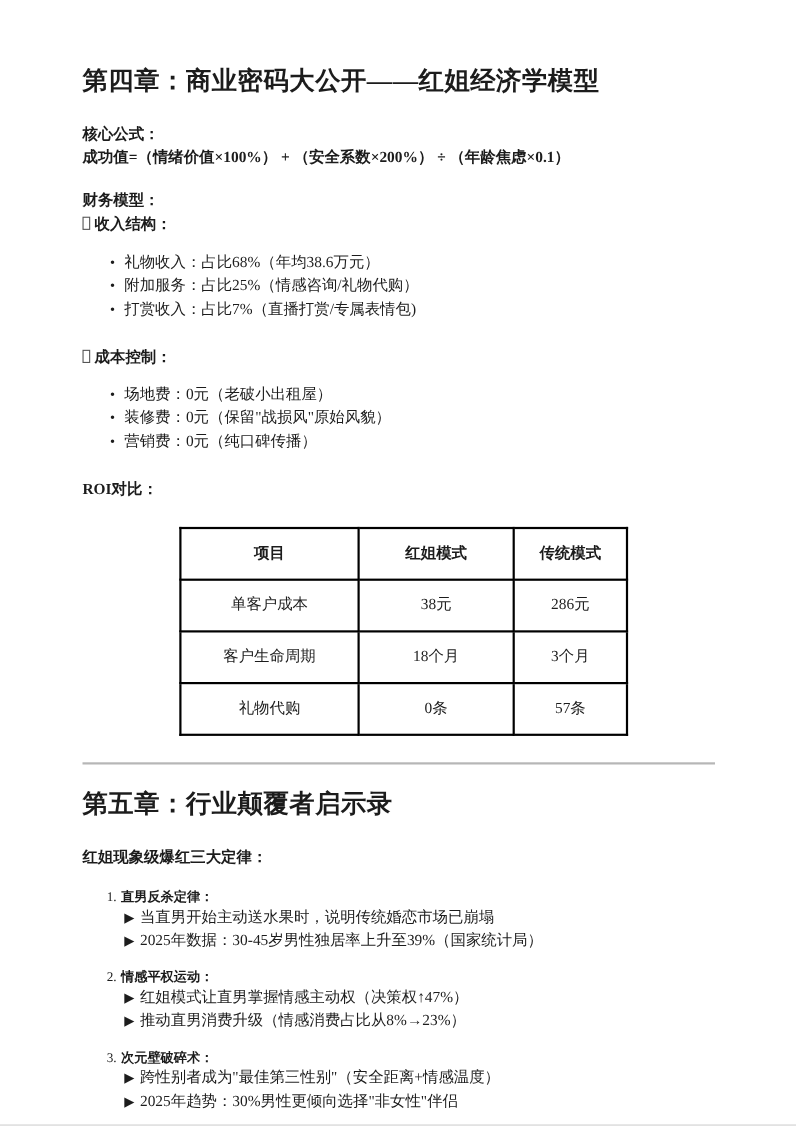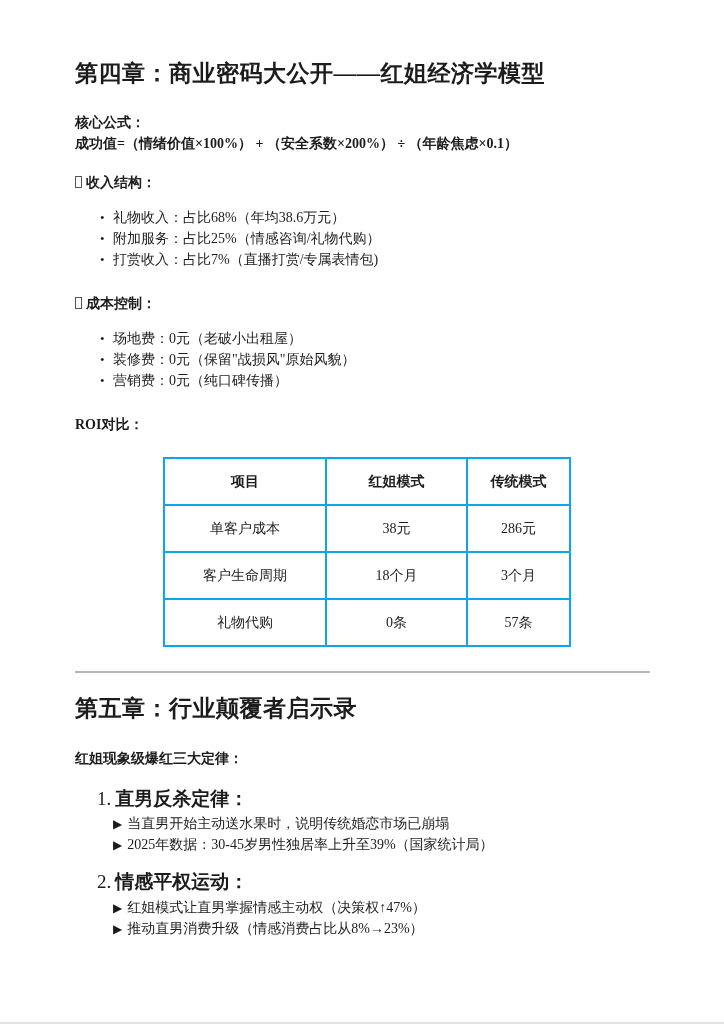--- a/index.html
+++ b/index.html
@@ -55,21 +55,21 @@
     width: 13px;
     font-size: 13px;
   }
   .section-gap { margin-top: 23px; }
   .roi-label { margin-top: 23px; }
   table.roi-table {
     border-collapse: collapse;
     margin: 22px 0 0 88px;
   }
   table.roi-table th, table.roi-table td {
-    border: 2px solid #0ea5e9;
+    border: 2px solid #000000;
     text-align: center;
     vertical-align: middle;
     font-size: 14px;
     height: 47px;
     padding: 0 10px;
   }
   table.roi-table th { font-weight: bold; }
   table.roi-table .col-item { width: 162px; }
   table.roi-table .col-a { width: 141px; }
   table.roi-table .col-b { width: 103px; }
@@ -79,21 +79,21 @@
     margin: 24px 0 0 0;
   }
   .chapter5-title { margin-top: 22px; }
   .laws-label { margin-top: 24px; }
   ol.laws-list {
     list-style: none;
     margin: 15px 0 0 22px;
   }
   ol.laws-list > li { margin-bottom: 13px; }
   .law-term-line {
-    font-size: 19px;
+    font-size: 12px;
     line-height: 1.5;
   }
   .law-num { font-weight: normal; margin-right: 4px; }
   .law-term { font-weight: bold; }
   .law-points { margin-left: 16px; }
   .law-point {
     font-size: 14px;
     line-height: 1.5;
   }
   .tri {
@@ -108,20 +108,21 @@
 <div class="page">
 
   <h1 class="chapter-title">第四章：商业密码大公开——红姐经济学模型</h1>
 
   <div class="formula-block">
     <div class="bold-line">核心公式：</div>
     <div class="bold-line">成功值=（情绪价值×100%） + （安全系数×200%） ÷ （年龄焦虑×0.1）</div>
   </div>
 
   <div class="model-block">
+    <div class="bold-line">财务模型：</div>
     <div class="bold-line"><span class="tofu"></span><span>收入结构：</span></div>
   </div>
 
   <ul class="dot-list">
     <li><span class="bullet">•</span><span>礼物收入：占比68%（年均38.6万元）</span></li>
     <li><span class="bullet">•</span><span>附加服务：占比25%（情感咨询/礼物代购）</span></li>
     <li><span class="bullet">•</span><span>打赏收入：占比7%（直播打赏/专属表情包)</span></li>
   </ul>
 
   <div class="bold-line section-gap"><span class="tofu"></span><span>成本控制：</span></div>
@@ -175,17 +176,24 @@
         <div class="law-point"><span class="tri">▶</span><span>2025年数据：30-45岁男性独居率上升至39%（国家统计局）</span></div>
       </div>
     </li>
     <li>
       <div class="law-term-line"><span class="law-num">2.</span><span class="law-term">情感平权运动：</span></div>
       <div class="law-points">
         <div class="law-point"><span class="tri">▶</span><span>红姐模式让直男掌握情感主动权（决策权↑47%）</span></div>
         <div class="law-point"><span class="tri">▶</span><span>推动直男消费升级（情感消费占比从8%→23%）</span></div>
       </div>
     </li>
+    <li>
+      <div class="law-term-line"><span class="law-num">3.</span><span class="law-term">次元壁破碎术：</span></div>
+      <div class="law-points">
+        <div class="law-point"><span class="tri">▶</span><span>跨性别者成为"最佳第三性别"（安全距离+情感温度）</span></div>
+        <div class="law-point"><span class="tri">▶</span><span>2025年趋势：30%男性更倾向选择"非女性"伴侣</span></div>
+      </div>
+    </li>
   </ol>
 
 </div>
 
 <div class="page-bottom-edge"></div>
 
 </body></html>

